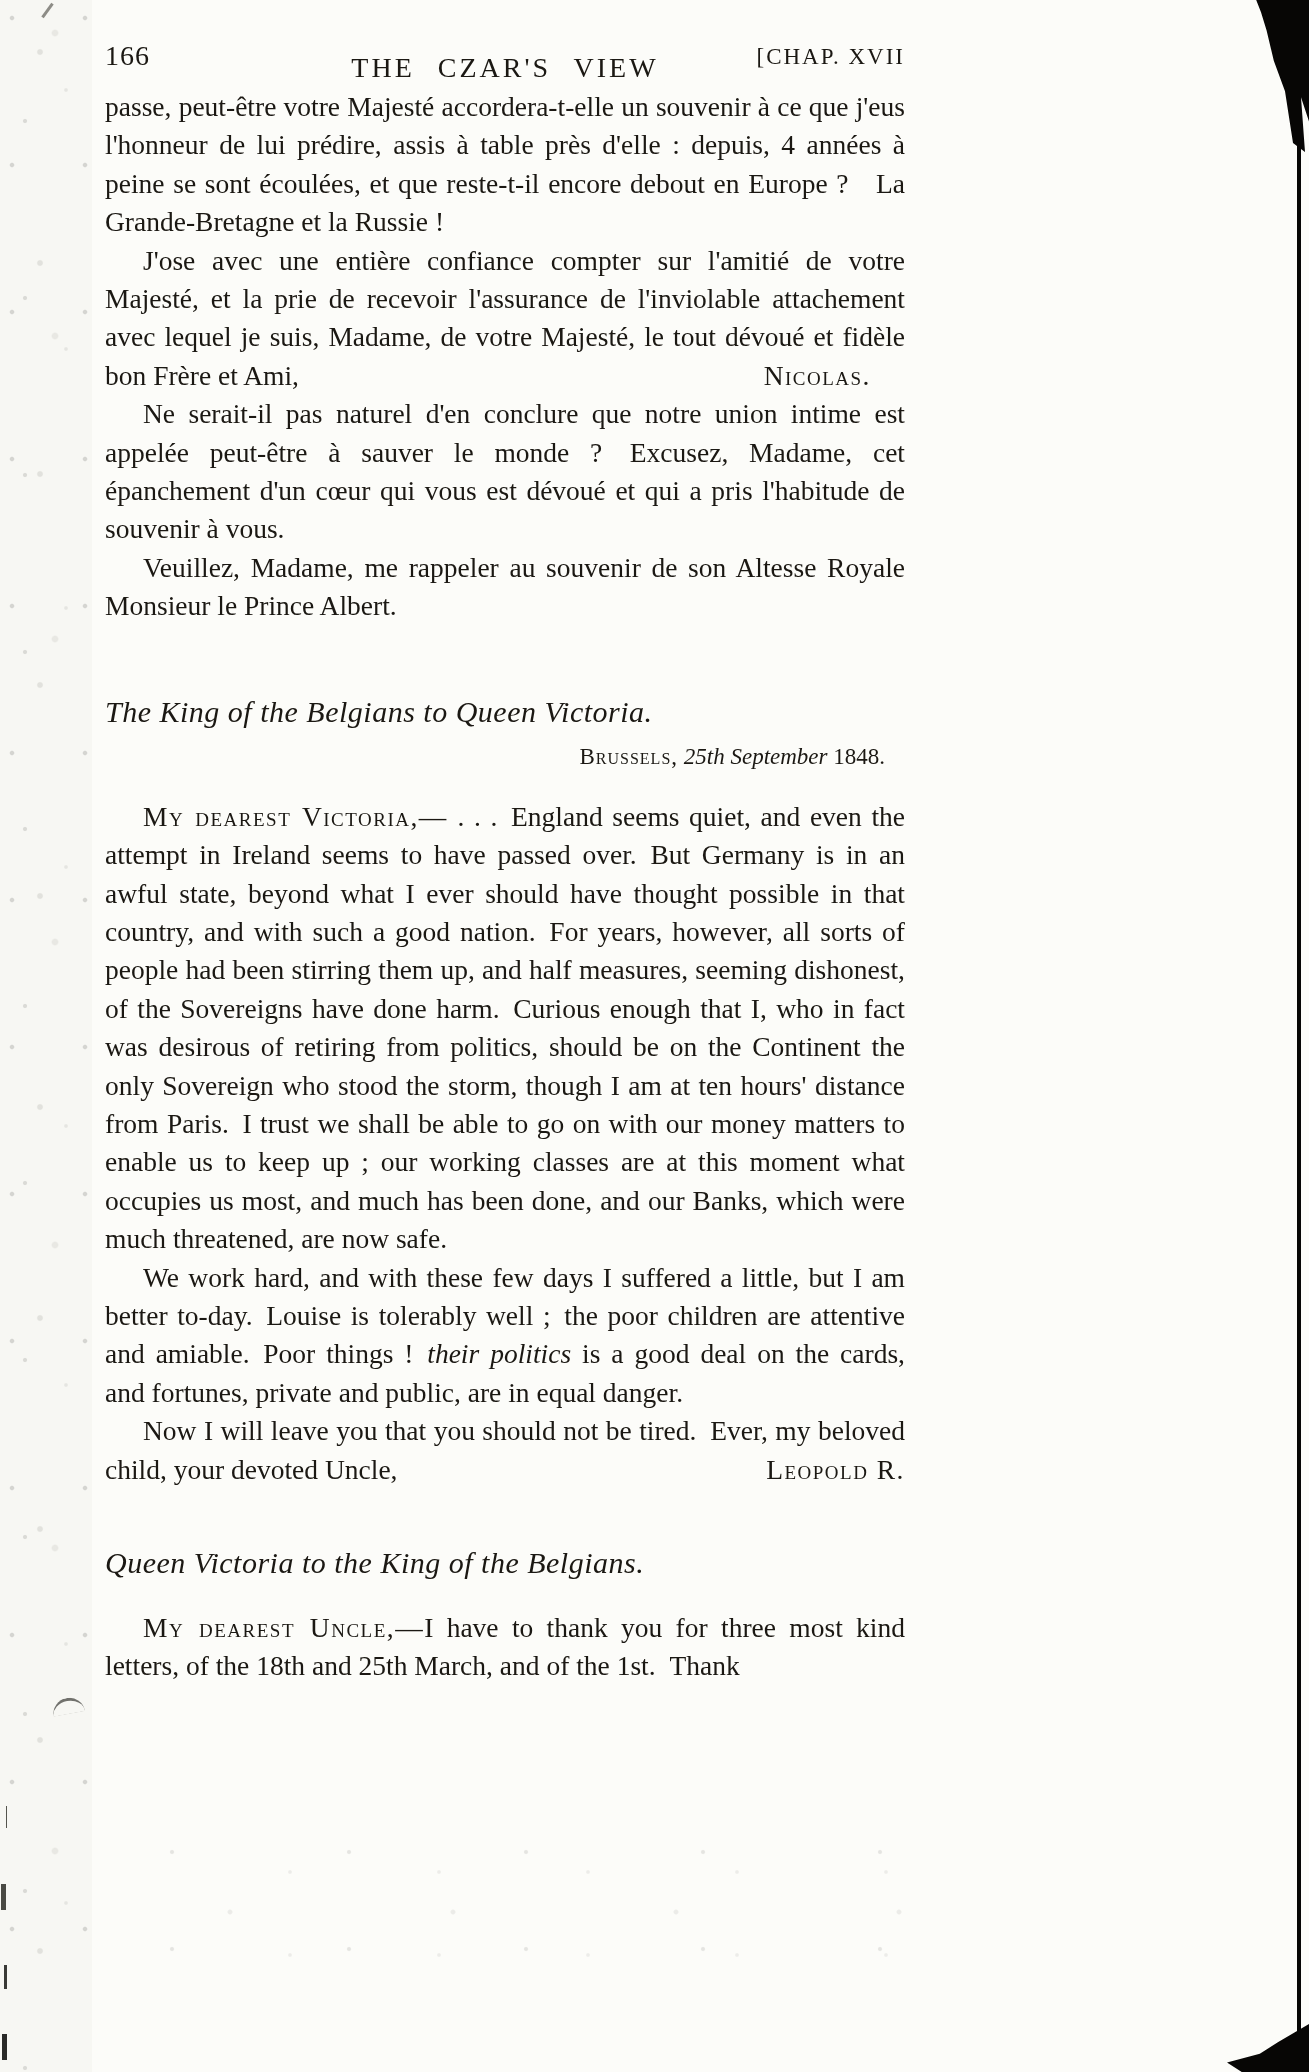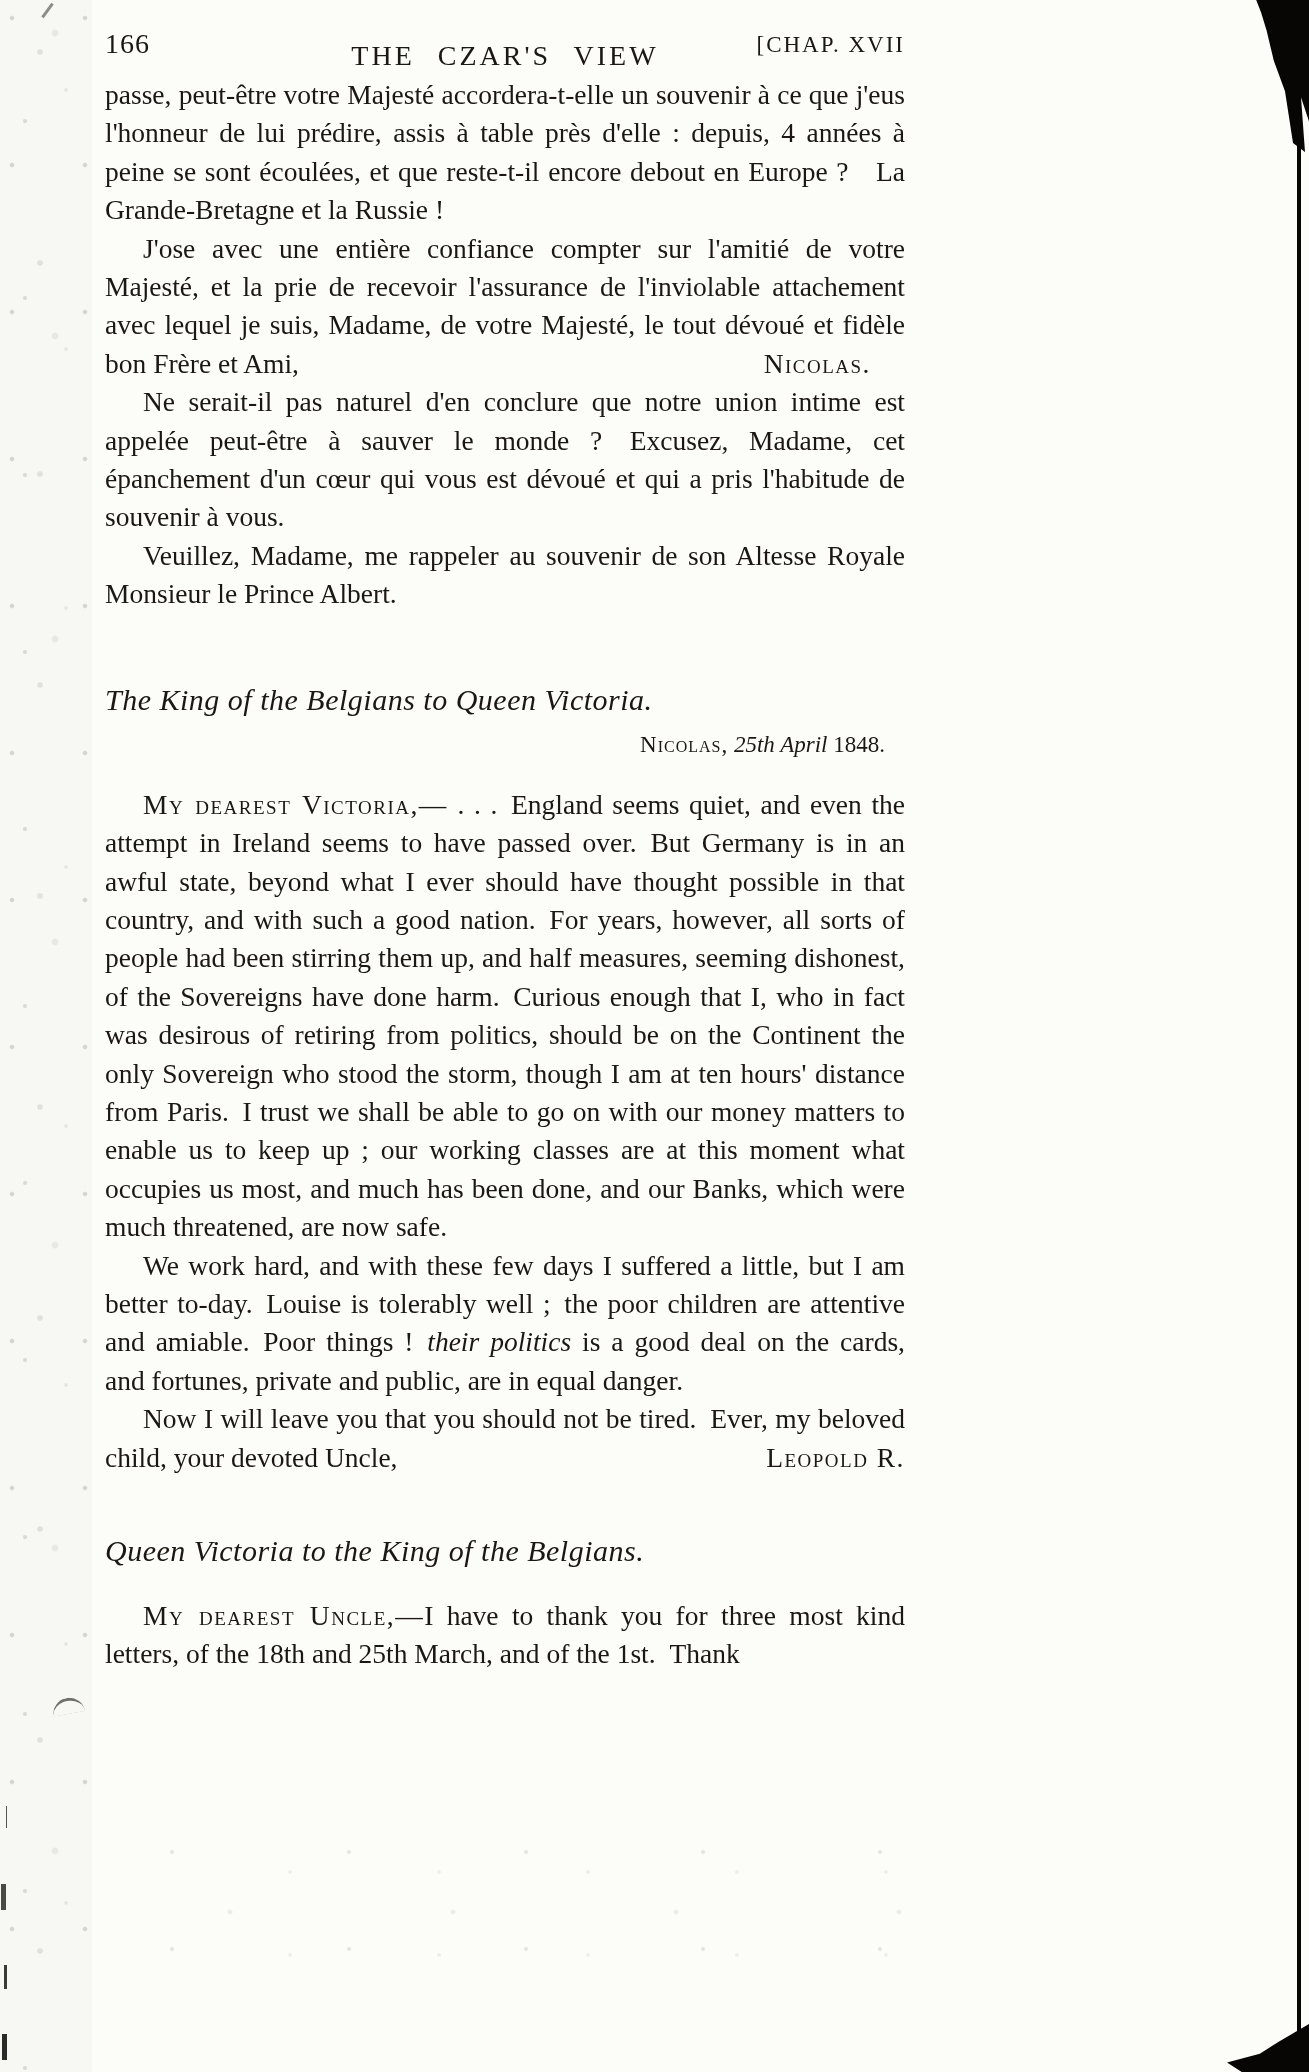--- a/index.html
+++ b/index.html
@@ -61,21 +61,21 @@
     transform:rotate(-10deg);opacity:.85;
   }
   .topleft-mark{
     position:absolute;left:46px;top:2px;width:3px;height:17px;background:#8d8c86;
     transform:rotate(36deg);
   }
   
   .column{
     position:relative;
     margin-left:105px;width:800px;
-    padding-top:28px;
+    padding-top:40px;
   }
   .running-head{
     position:relative;height:42px;margin-bottom:6px;
     font-size:28px;
   }
   .folio{position:absolute;left:0;top:0;letter-spacing:1px;}
   .running-title{
     position:absolute;left:50%;top:12px;transform:translateX(-50%);
     letter-spacing:3px;word-spacing:13px;white-space:nowrap;
   }
@@ -140,22 +140,22 @@
 
       <p class="body-par"><span>J'ose avec une entière confiance compter sur l'amitié de votre Majesté, et la prie de recevoir l'assurance de l'inviolable attachement avec lequel je suis, Madame, de votre Majesté, le tout dévoué et fidèle bon Frère et Ami,</span><span class="sig sig-inset">Nicolas.</span></p>
 
       <p class="body-par">Ne serait-il pas naturel d'en conclure que notre union intime est appelée peut-être à sauver le monde&nbsp;? Excusez, Madame, cet épanchement d'un cœur qui vous est dévoué et qui a pris l'habitude de souvenir à vous.</p>
 
       <p class="body-par">Veuillez, Madame, me rappeler au souvenir de son Altesse Royale Monsieur le Prince Albert.</p>
 
       <h2 class="letter-heading">The King of the Belgians to Queen Victoria.</h2>
 
       <p class="dateline">
-        <span class="sc">Nicolas,</span>
-        <span class="it">25th April</span>
+        <span class="sc">Brussels,</span>
+        <span class="it">25th September</span>
         <span>1848.</span>
       </p>
 
       <p class="body-par first-par"><span class="sc">My dearest Victoria,—</span>
         <span>. . . England seems quiet, and even the attempt in Ireland seems to have passed over. But Germany is in an awful state, beyond what I ever should have thought possible in that country, and with such a good nation. For years, however, all sorts of people had been stirring them up, and half measures, seeming dishonest, of the Sovereigns have done harm. Curious enough that I, who in fact was desirous of retiring from politics, should be on the Continent the only Sovereign who stood the storm, though I am at ten hours' distance from Paris. I trust we shall be able to go on with our money matters to enable us to keep up&nbsp;; our working classes are at this moment what occupies us most, and much has been done, and our Banks, which were much threatened, are now safe.</span></p>
 
       <p class="body-par"><span>We work hard, and with these few days I suffered a little, but I am better to-day. Louise is tolerably well&nbsp;; the poor children are attentive and amiable. Poor things&nbsp;! </span><span class="it">their politics</span><span> is a good deal on the cards, and fortunes, private and public, are in equal danger.</span></p>
 
       <p class="body-par"><span>Now I will leave you that you should not be tired. Ever, my beloved child, your devoted Uncle,</span><span class="sig">Leopold R.</span></p>
 

